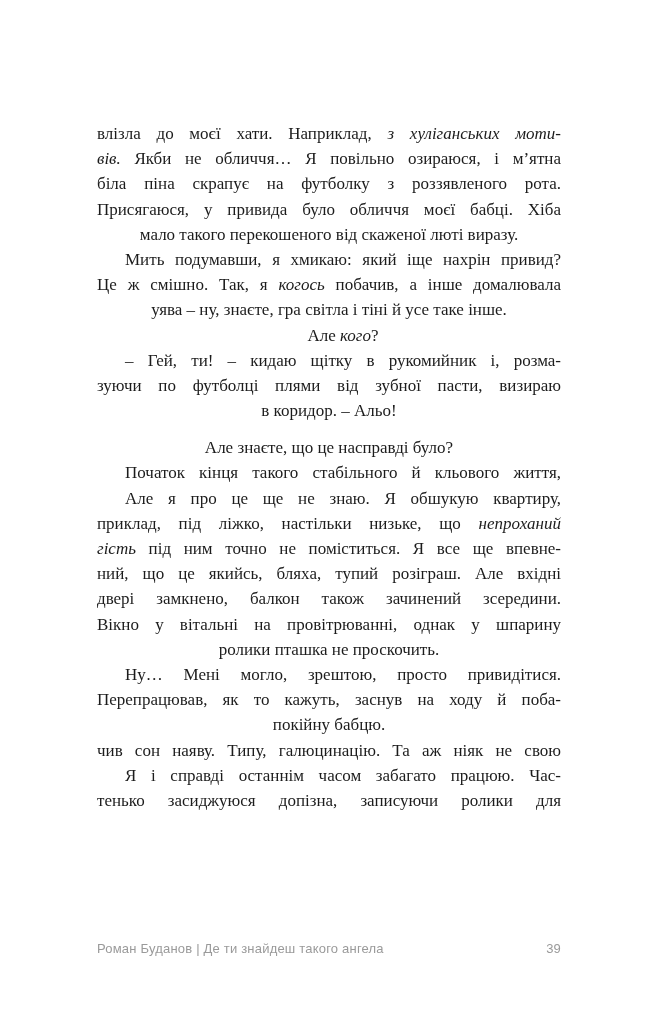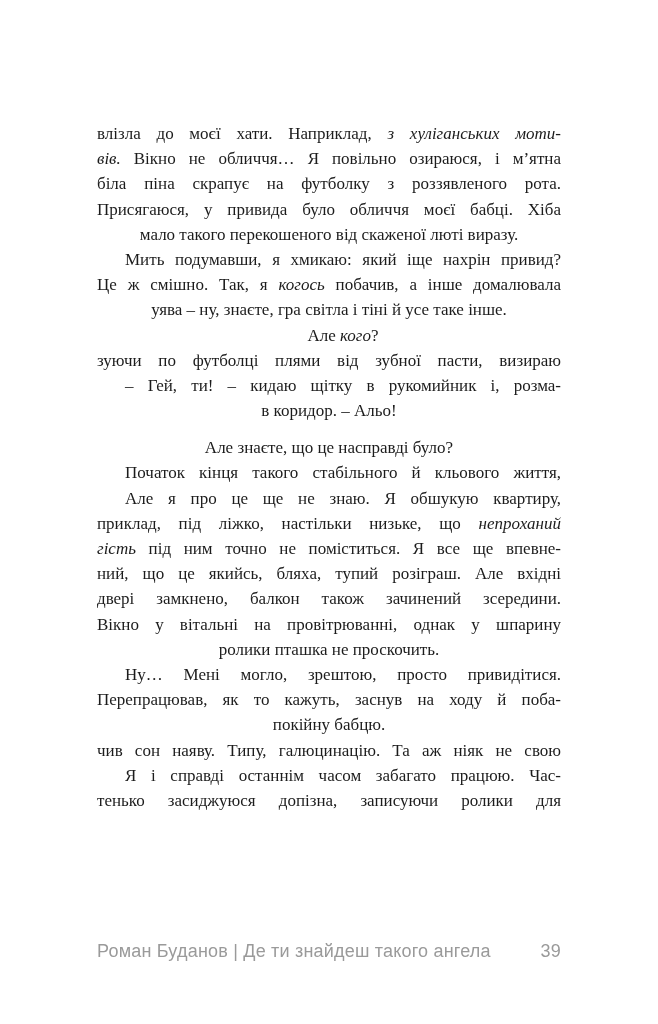--- a/index.html
+++ b/index.html
@@ -44,42 +44,42 @@
   }
   .footer {
     position: absolute;
     left: 97px;
     width: 464px;
     top: 941px;
     display: flex;
     justify-content: space-between;
     align-items: center;
     font-family: "Liberation Sans", "DejaVu Sans", sans-serif;
-    font-size: 18px;
+    font-size: 13px;
     color: #9a9a9a;
     letter-spacing: 0.2px;
   }
 </style>
 </head>
 <body>
 
 <div class="page">
 
   <div class="text-block" id="text-block">
       <div class="line justify"><span>влізла до моєї хати. Наприклад, </span><i>з хуліганських моти-</i></div>
-      <div class="line justify"><i>вів.</i><span> Вікно не обличчя… Я повільно озираюся, і м’ятна</span></div>
+      <div class="line justify"><i>вів.</i><span> Якби не обличчя… Я повільно озираюся, і м’ятна</span></div>
       <div class="line justify"><span>біла піна скрапує на футболку з роззявленого рота.</span></div>
       <div class="line justify"><span>Присягаюся, у привида було обличчя моєї бабці. Хіба</span></div>
       <div class="line"><span>мало такого перекошеного від скаженої люті виразу.</span></div>
       <div class="line indent justify"><span>Мить подумавши, я хмикаю: який іще нахрін привид?</span></div>
       <div class="line justify"><span>Це ж смішно. Так, я </span><i>когось</i><span> побачив, а інше домалювала</span></div>
       <div class="line"><span>уява – ну, знаєте, гра світла і тіні й усе таке інше.</span></div>
       <div class="line indent"><span>Але </span><i>кого</i><span>?</span></div>
+      <div class="line indent justify"><span>– Гей, ти! – кидаю щітку в рукомийник і, розма-</span></div>
       <div class="line justify"><span>зуючи по футболці плями від зубної пасти, визираю</span></div>
-      <div class="line indent justify"><span>– Гей, ти! – кидаю щітку в рукомийник і, розма-</span></div>
       <div class="line"><span>в коридор. – Альо!</span></div>
       <div class="line space-before"><span>Але знаєте, що це насправді було?</span></div>
       <div class="line indent justify"><span>Початок кінця такого стабільного й кльового життя,</span></div>
       <div class="line indent justify"><span>Але я про це ще не знаю. Я обшукую квартиру,</span></div>
       <div class="line justify"><span>приклад, під ліжко, настільки низьке, що </span><i>непроханий</i></div>
       <div class="line justify"><i>гість</i><span> під ним точно не поміститься. Я все ще впевне-</span></div>
       <div class="line justify"><span>ний, що це якийсь, бляха, тупий розіграш. Але вхідні</span></div>
       <div class="line justify"><span>двері замкнено, балкон також зачинений зсередини.</span></div>
       <div class="line justify"><span>Вікно у вітальні на провітрюванні, однак у шпарину</span></div>
       <div class="line"><span>ролики пташка не проскочить.</span></div>

